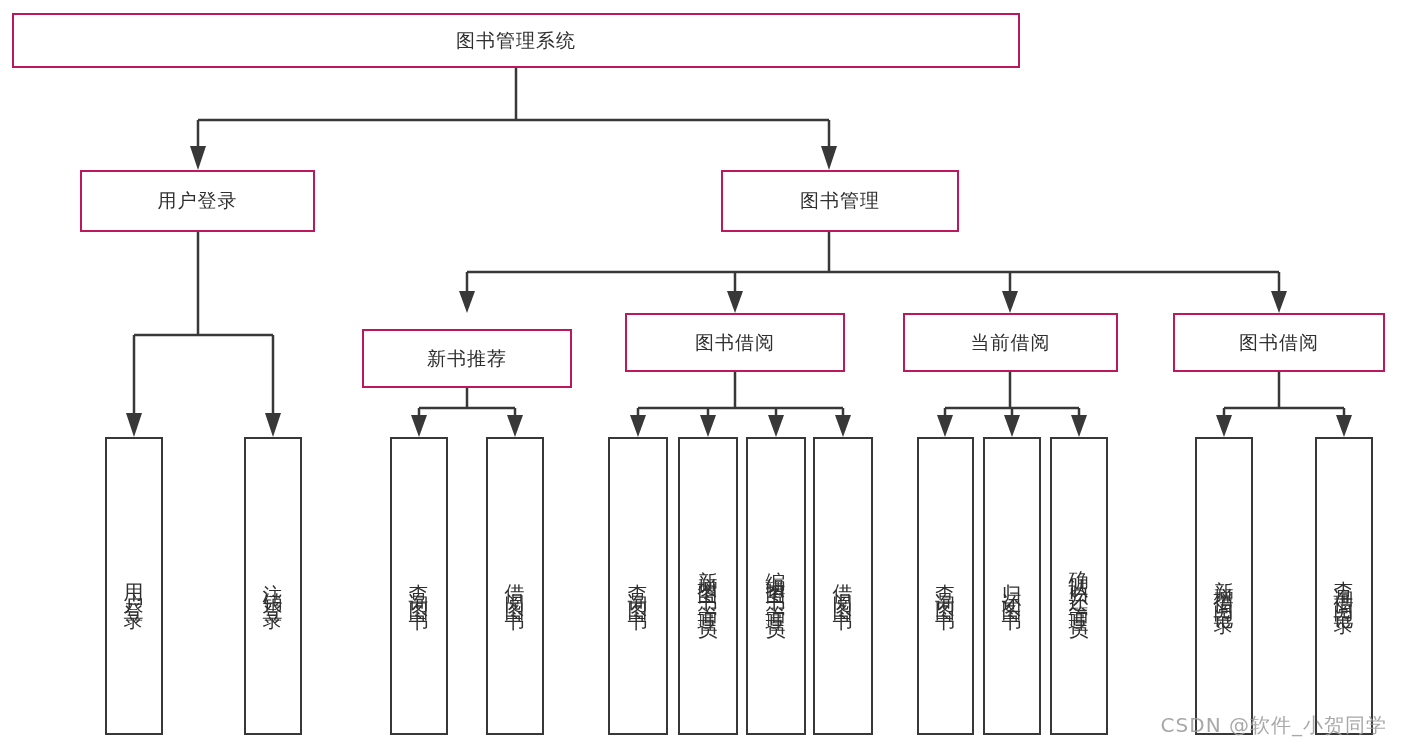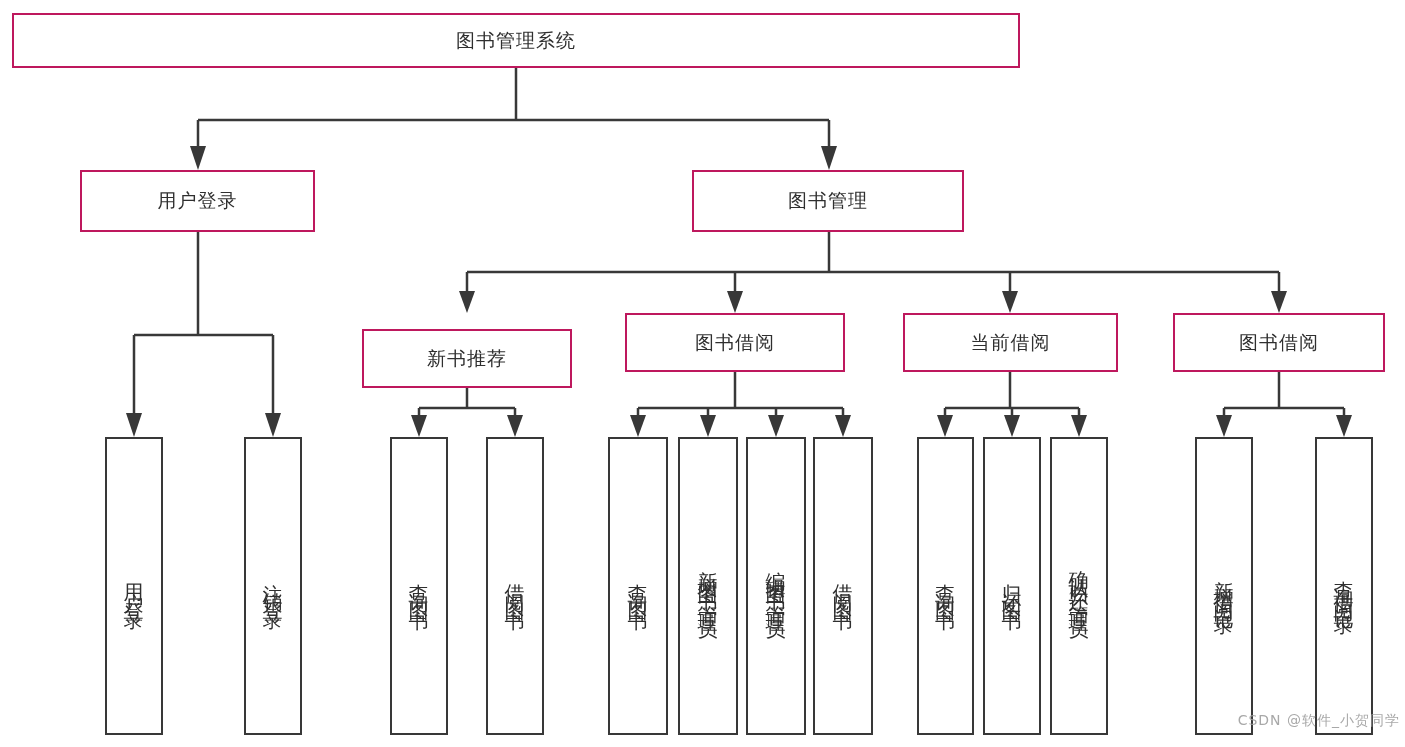--- a/index.html
+++ b/index.html
@@ -49,43 +49,43 @@
     text-orientation: mixed;
     font-size: 20px;
     letter-spacing: 9px;
     line-height: 1;
     color: #2f2f2f;
     z-index: 2;
     overflow: hidden;
   }
   .n-root       { left: 12px;   top: 13px;  width: 1008px; height: 55px; }
   .n-user-login { left: 80px;   top: 170px; width: 235px;  height: 62px; }
-  .n-book-mgmt  { left: 692px;  top: 170px; width: 272px;  height: 62px; }
+  .n-book-mgmt  { left: 721px;  top: 170px; width: 238px;  height: 62px; }
   .n-new-book   { left: 362px;  top: 313px; width: 210px;  height: 59px; margin-top: 16px; }
   .n-borrow     { left: 625px;  top: 313px; width: 220px;  height: 59px; }
   .n-current    { left: 903px;  top: 313px; width: 215px;  height: 59px; }
   .n-records    { left: 1173px; top: 313px; width: 212px;  height: 59px; }
   .l-user-login { left: 105px;  width: 58px; }
   .l-logout     { left: 244px;  width: 58px; }
   .l-nb-query   { left: 390px;  width: 58px; }
   .l-nb-borrow  { left: 486px;  width: 58px; }
   .l-b-query    { left: 608px;  width: 60px; }
   .l-b-add      { left: 678px;  width: 60px; letter-spacing: 7px; }
   .l-b-edit     { left: 746px;  width: 60px; letter-spacing: 7px; }
   .l-b-borrow   { left: 813px;  width: 60px; }
   .l-c-query    { left: 917px;  width: 57px; }
   .l-c-return   { left: 983px;  width: 58px; }
   .l-c-confirm  { left: 1050px; width: 58px; letter-spacing: 7px; }
   .l-r-add      { left: 1195px; width: 58px; letter-spacing: 7px; }
   .l-r-query    { left: 1315px; width: 58px; letter-spacing: 7px; }
   #watermark {
     position: absolute;
-    right: 5px;
+    right: 18px;
     top: 712px;
-    font-size: 14px;
+    font-size: 20px;
     color: rgba(158, 158, 158, 0.9);
     letter-spacing: 1px;
     z-index: 3;
     white-space: nowrap;
   }
 </style>
 </head>
 <body>
 
 <div id="diagram">

